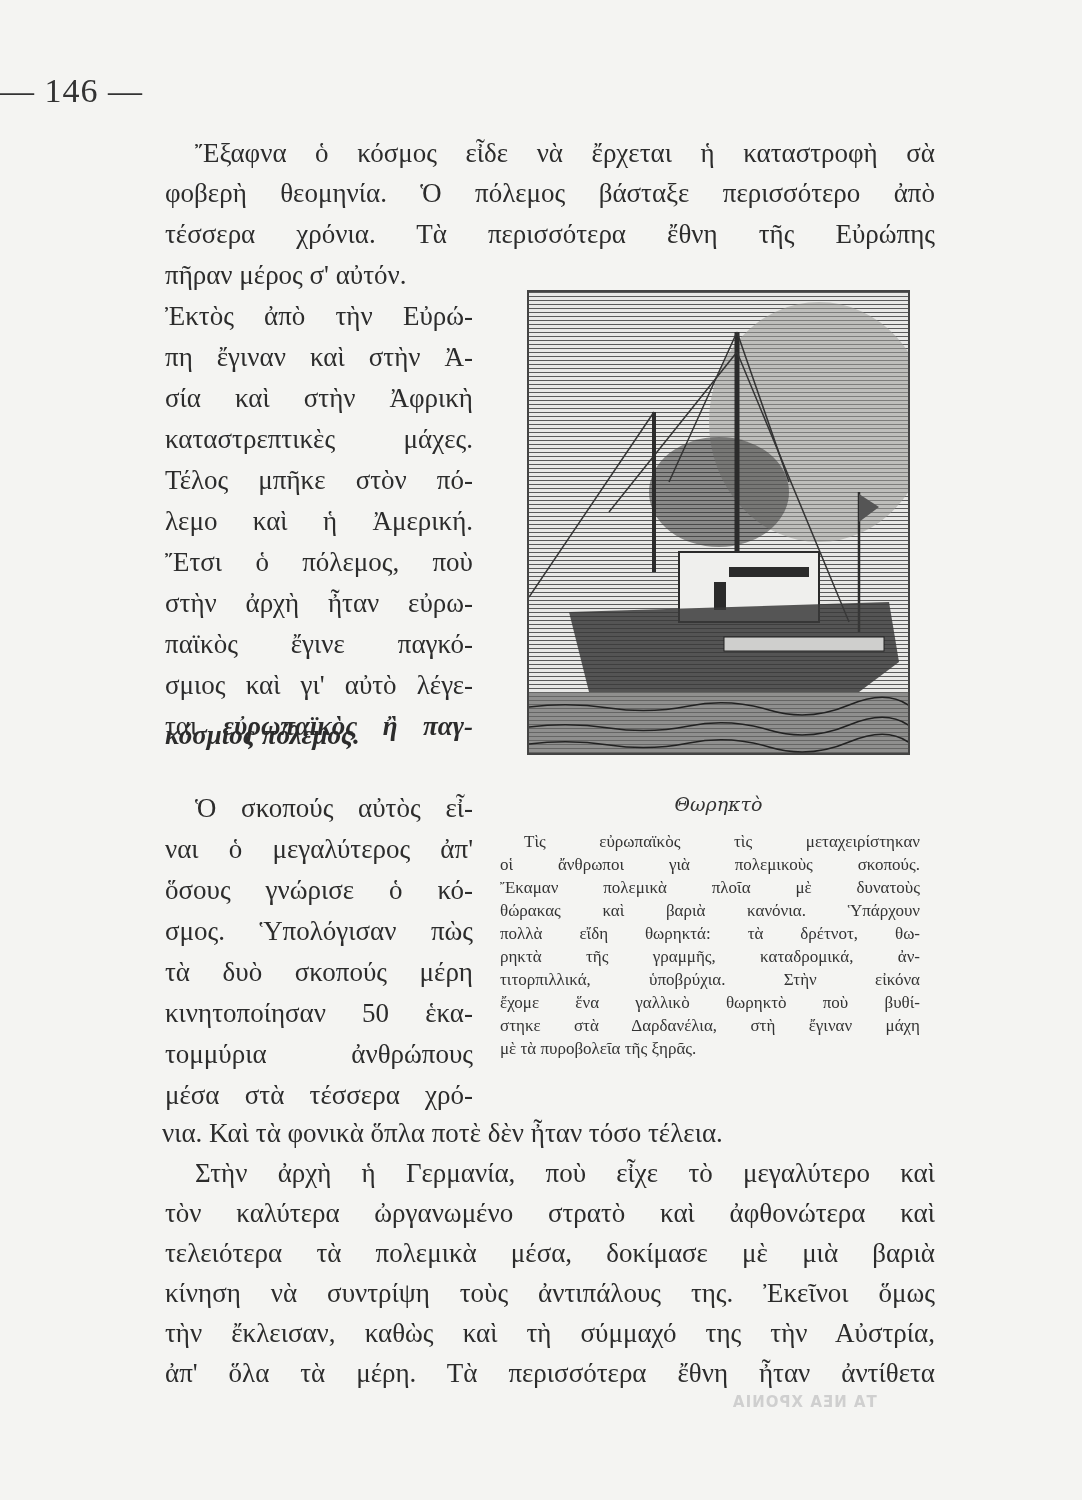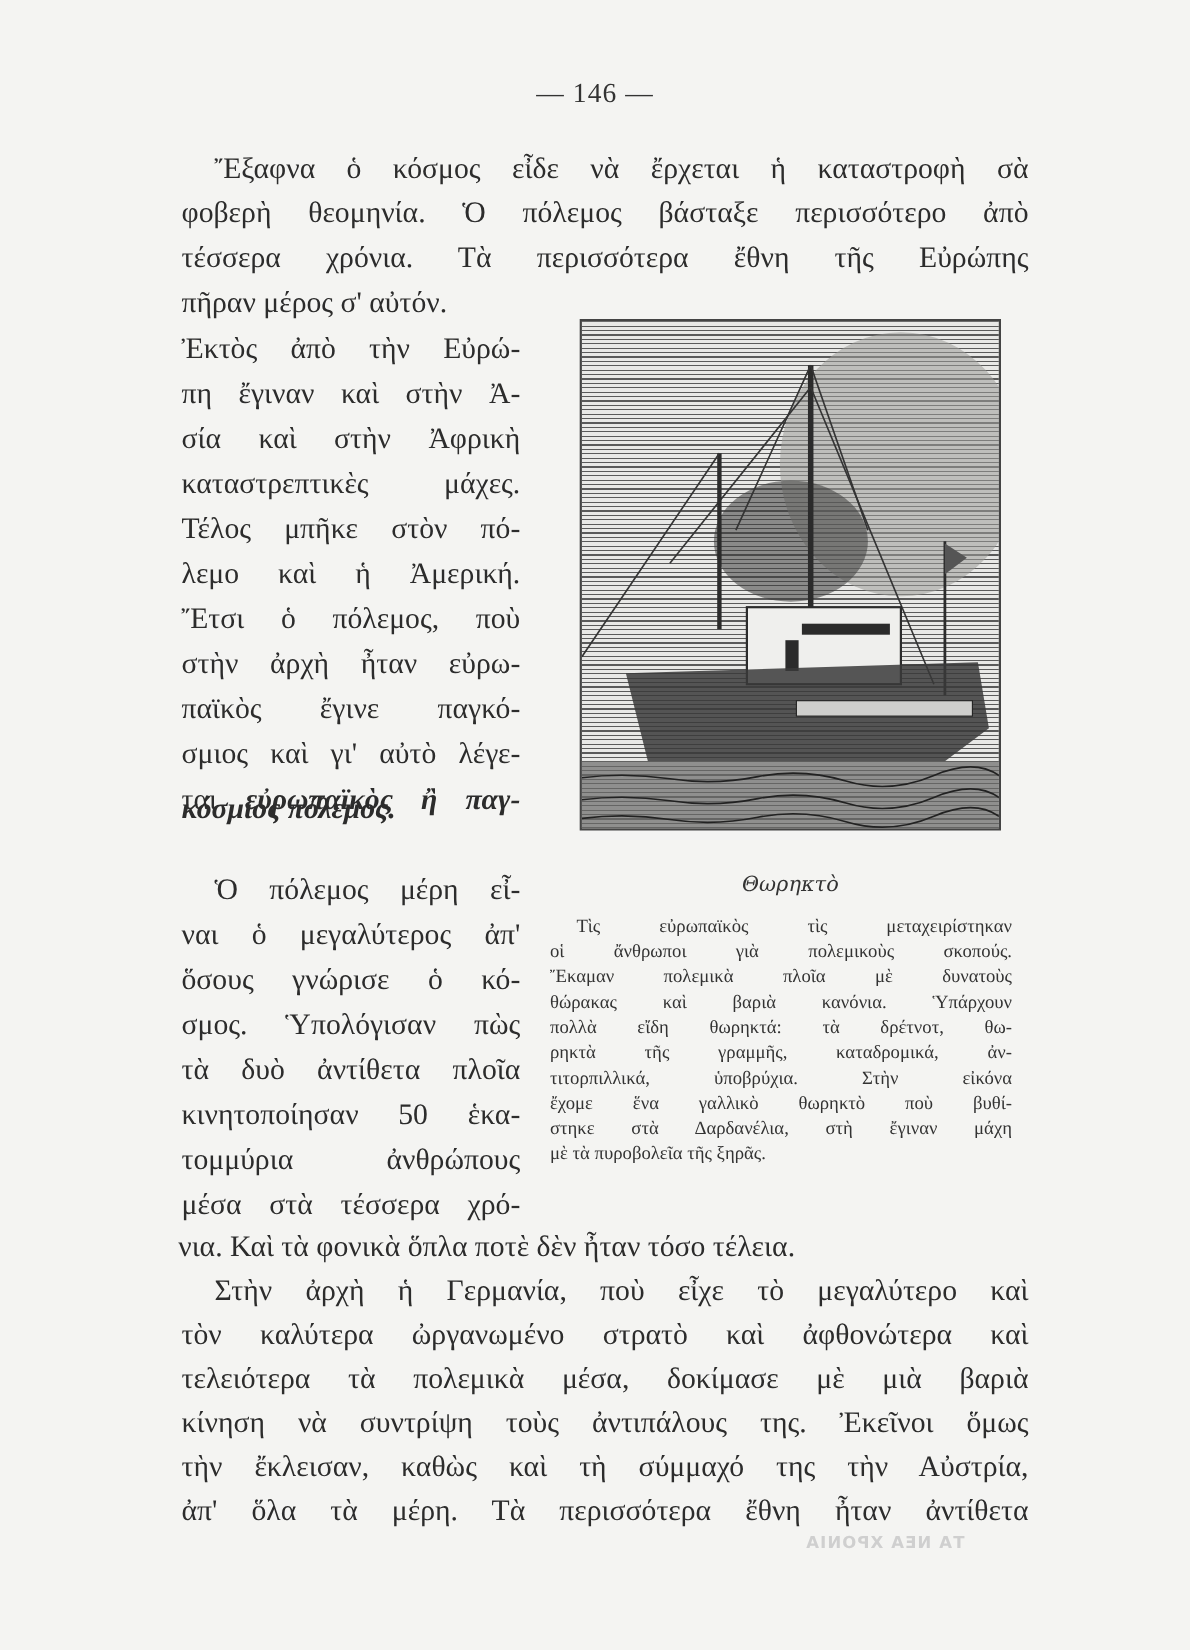--- a/index.html
+++ b/index.html
@@ -6,21 +6,21 @@
     body {
       width: 1082px; height: 1500px;
       background: #f4f4f2;
       position: relative;
       overflow: hidden;
       font-family: "DejaVu Serif", "Liberation Serif", serif;
       color: #2a2a2a;
     }
     .page-number {
       position: absolute; top: 72px; left: 0; width: 1082px;
-      text-align: center; font-size: 25px; letter-spacing: 1px;
+      text-align: left; font-size: 34px; letter-spacing: 1px;
       color: #333;
       font-family: "Liberation Serif", serif;
     }
     .line {
       position: absolute;
       font-family: "Liberation Serif", serif;
       font-size: 27px;
       white-space: nowrap;
       color: #2c2c2c;
       line-height: 1;
@@ -82,25 +82,25 @@
   <div class="line narrow" style="top:549px">Ἔτσι ὁ πόλεμος, ποὺ</div>
   <div class="line narrow" style="top:590px">στὴν ἀρχὴ ἦταν εὐρω-</div>
   <div class="line narrow" style="top:631px">παϊκὸς ἔγινε παγκό-</div>
   <div class="line narrow" style="top:672px">σμιος καὶ γι' αὐτὸ λέγε-</div>
   <div class="line narrow" style="top:713px">
     <span>ται</span>
     <span class="italic">εὐρωπαϊκὸς ἢ παγ-</span>
   </div>
   <div class="line narrow last italic" style="top:722px">κόσμιος πόλεμος.</div>
 
-  <div class="line narrow indent" style="top:795px">Ὁ πόλεμος μέρη εἶ-</div>
+  <div class="line narrow indent" style="top:795px">Ὁ σκοπούς αὐτὸς εἶ-</div>
   <div class="line narrow" style="top:836px">ναι ὁ μεγαλύτερος ἀπ'</div>
   <div class="line narrow" style="top:877px">ὅσους γνώρισε ὁ κό-</div>
   <div class="line narrow" style="top:918px">σμος. Ὑπολόγισαν πὼς</div>
-  <div class="line narrow" style="top:959px">τὰ δυὸ ἀντίθετα πλοῖα</div>
+  <div class="line narrow" style="top:959px">τὰ δυὸ σκοπούς μέρη</div>
   <div class="line narrow" style="top:1000px">κινητοποίησαν 50 ἑκα-</div>
   <div class="line narrow" style="top:1041px">τομμύρια ἀνθρώπους</div>
   <div class="line narrow" style="top:1082px">μέσα στὰ τέσσερα χρό-</div>
   <div class="line full last" style="top:1120px; left:162px">νια. Καὶ τὰ φονικὰ ὅπλα ποτὲ δὲν ἦταν τόσο τέλεια.</div>
 
   <div class="line full indent" style="top:1160px">Στὴν ἀρχὴ ἡ Γερμανία, ποὺ εἶχε τὸ μεγαλύτερο καὶ</div>
   <div class="line full" style="top:1200px">τὸν καλύτερα ὠργανωμένο στρατὸ καὶ ἀφθονώτερα καὶ</div>
   <div class="line full" style="top:1240px">τελειότερα τὰ πολεμικὰ μέσα, δοκίμασε μὲ μιὰ βαριὰ</div>
   <div class="line full" style="top:1280px">κίνηση νὰ συντρίψη τοὺς ἀντιπάλους της. Ἐκεῖνοι ὅμως</div>
   <div class="line full" style="top:1320px">τὴν ἔκλεισαν, καθὼς καὶ τὴ σύμμαχό της τὴν Αὐστρία,</div>

